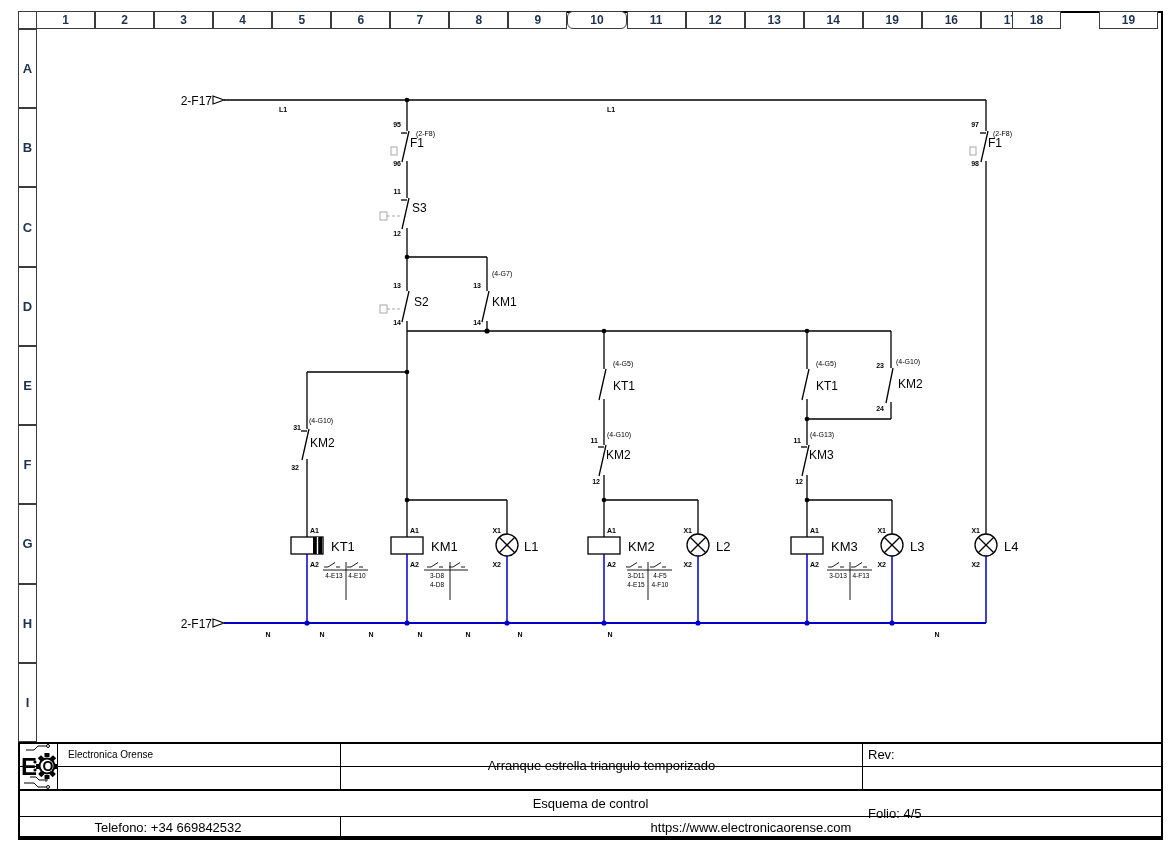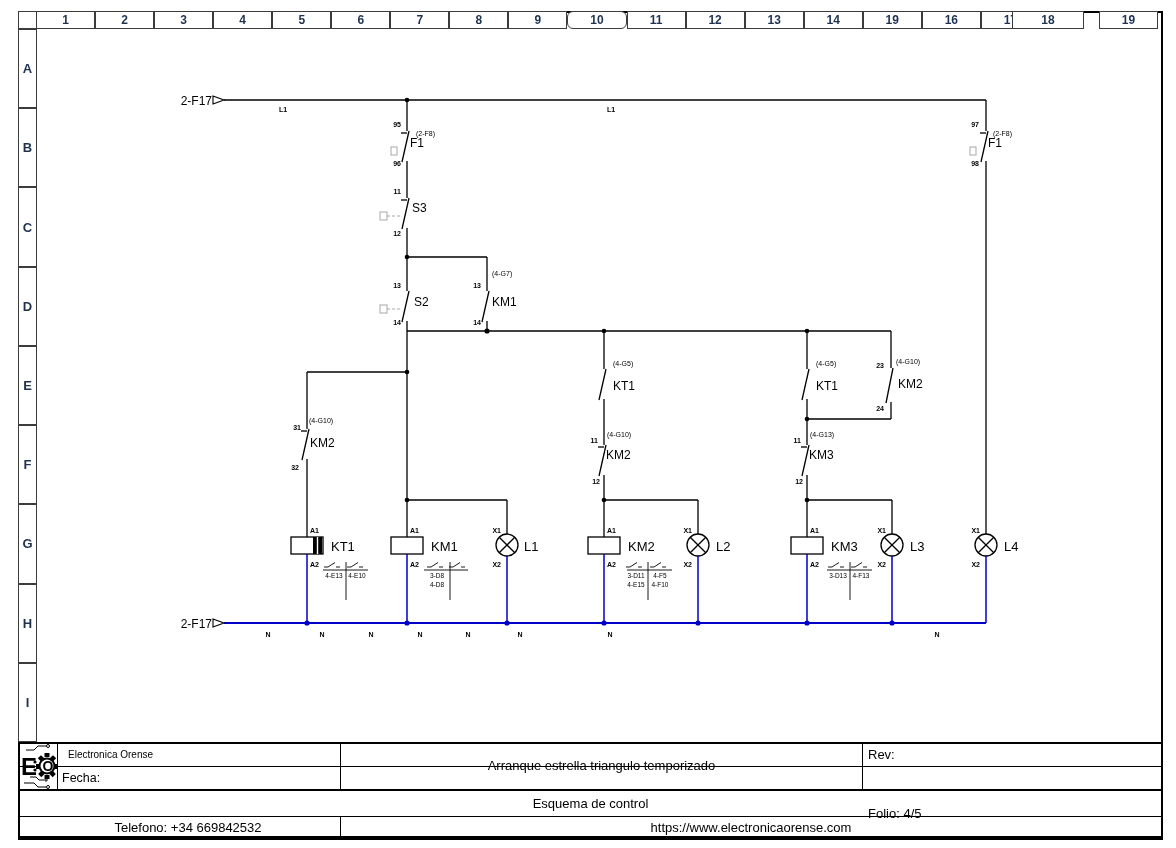--- a/index.html
+++ b/index.html
@@ -38,21 +38,21 @@
       <div class="gcell" style="left: 449.368px; top: 11px; width: 59.0526px; height: 18px;">8</div>
       <div class="gcell" style="left: 508.421px; top: 11px; width: 59.0526px; height: 18px;">9</div>
       <div class="gcell" style="left: 567.474px; top: 11px; width: 59.0526px; height: 18px; border-radius: 6px;">10</div>
       <div class="gcell" style="left: 626.526px; top: 11px; width: 59.0526px; height: 18px;">11</div>
       <div class="gcell" style="left: 685.579px; top: 11px; width: 59.0526px; height: 18px;">12</div>
       <div class="gcell" style="left: 744.632px; top: 11px; width: 59.0526px; height: 18px;">13</div>
       <div class="gcell" style="left: 803.684px; top: 11px; width: 59.0526px; height: 18px;">14</div>
       <div class="gcell" style="left: 862.737px; top: 11px; width: 59.0526px; height: 18px;">19</div>
       <div class="gcell" style="left: 921.789px; top: 11px; width: 59.0526px; height: 18px;">16</div>
       <div class="gcell" style="left: 980.842px; top: 11px; width: 59.0526px; height: 18px;">17</div>
-      <div class="gcell" style="left: 1012px; top: 11px; width: 72px; height: 18px;">18</div>
+      <div class="gcell" style="left: 1012px; top: 11px; width: 49px; height: 18px;">18</div>
       <div class="gcell" style="left: 1098.95px; top: 11px; width: 59.0526px; height: 18px;">19</div>
       <div class="rcell" style="left: 18px; top: 29px; width: 19px; height: 79.2222px;">A</div>
       <div class="rcell" style="left: 18px; top: 108.222px; width: 19px; height: 79.2222px;">B</div>
       <div class="rcell" style="left: 18px; top: 187.444px; width: 19px; height: 79.2222px;">C</div>
       <div class="rcell" style="left: 18px; top: 266.667px; width: 19px; height: 79.2222px;">D</div>
       <div class="rcell" style="left: 18px; top: 345.889px; width: 19px; height: 79.2222px;">E</div>
       <div class="rcell" style="left: 18px; top: 425.111px; width: 19px; height: 79.2222px;">F</div>
       <div class="rcell" style="left: 18px; top: 504.333px; width: 19px; height: 79.2222px;">G</div>
       <div class="rcell" style="left: 18px; top: 583.556px; width: 19px; height: 79.2222px;">H</div>
       <div class="rcell" style="left: 18px; top: 662.778px; width: 19px; height: 79.2222px;">I</div>
@@ -383,21 +383,20 @@
         <rect x="19" y="28" width="4.5" height="4.5" transform="rotate(-45 21 30)"></rect>
         <rect x="30.5" y="28" width="4.5" height="4.5" transform="rotate(45 33 30)"></rect>
       </g>
       <circle cx="27" cy="22" r="8.5" fill="#000"></circle>
       <circle cx="27" cy="22" r="6.5" fill="#fff"></circle>
       <text x="22.6" y="27" font-size="14" font-weight="bold">O</text>
     </g>
   </svg>
 
   <div class="tb-cell" style="left:68px;top:742px;width:276px;height:24px;font-size:10px;">Electronica Orense</div>
-  <div class="tb-cell" style="left:62px;top:767px;width:276px;height:22px;font-size:12.5px;">Fecha:</div>
   <div class="tb-cell tb-center" style="left:341px;top:742px;width:521px;height:47px;">Arranque estrella triangulo temporizado</div>
   <div class="tb-cell" style="left:868px;top:742px;width:290px;height:24px;">Rev:</div>
   <div class="tb-cell" style="left:868px;top:802px;width:290px;height:22px;">Folio: 4/5</div>
   <div class="tb-cell tb-center" style="left:20px;top:791px;width:1141px;height:25px;">Esquema de control</div>
-  <div class="tb-cell tb-center" style="left:28px;top:817px;width:320px;height:21px;text-align:center;">Telefono: +34 669842532</div>
+  <div class="tb-cell tb-center" style="left:8px;top:817px;width:320px;height:21px;text-align:center;">Telefono: +34 669842532</div>
   <div class="tb-cell tb-center" style="left:341px;top:817px;width:820px;height:21px;">https://www.electronicaorense.com</div>
 
 </div>
 
 </body></html>

